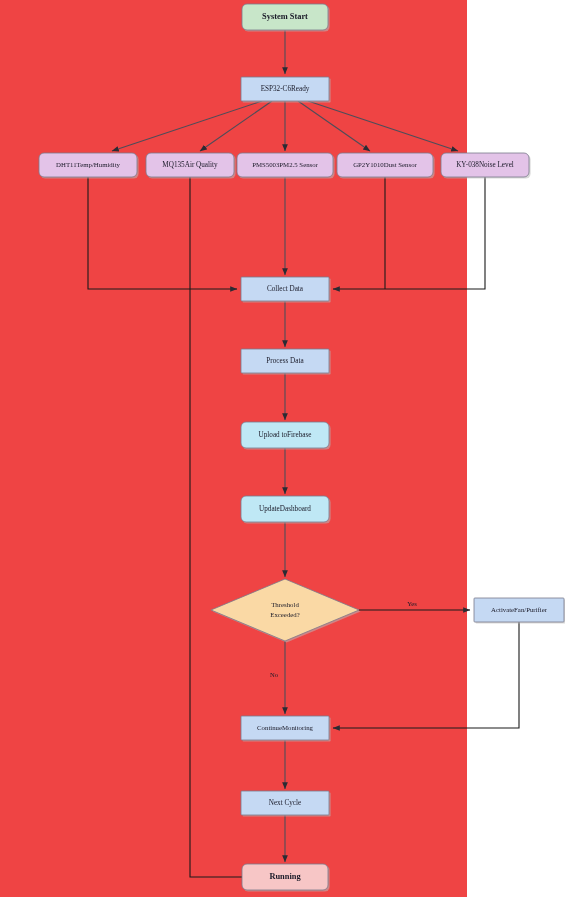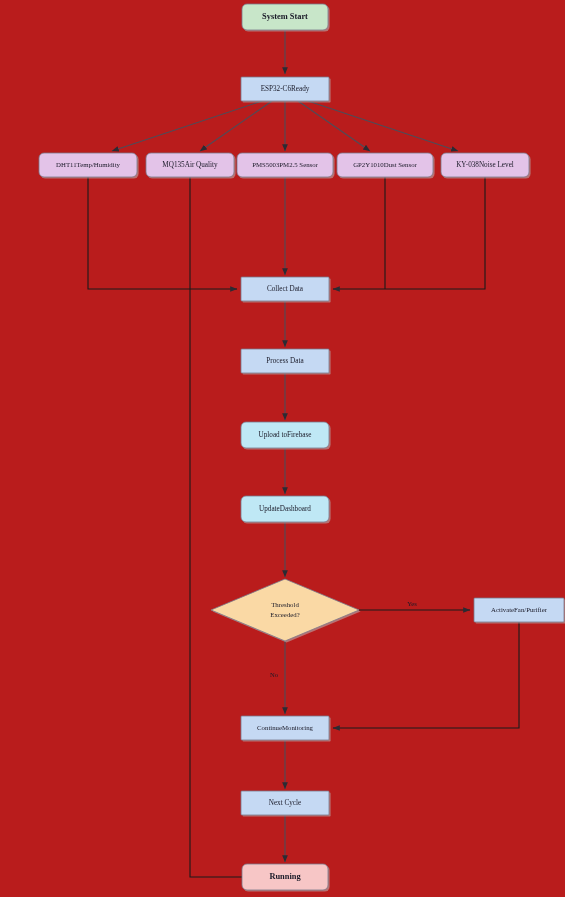--- a/index.html
+++ b/index.html
@@ -8,23 +8,23 @@
     background: #ffffff;
   }
   body {
     width: 565px;
     height: 897px;
     font-family: "Liberation Serif", "DejaVu Serif", serif;
     overflow: hidden;
   }
   #canvas {
     position: relative;
-    width: 565px;
+    width: 467px;
     height: 897px;
-    background: #b91c1c;
+    background: #ef4444;
   }
   svg#flow {
     position: absolute;
     top: 0;
     left: 0;
     width: 565px;
     height: 897px;
     display: block;
   }
   .node-rect {

